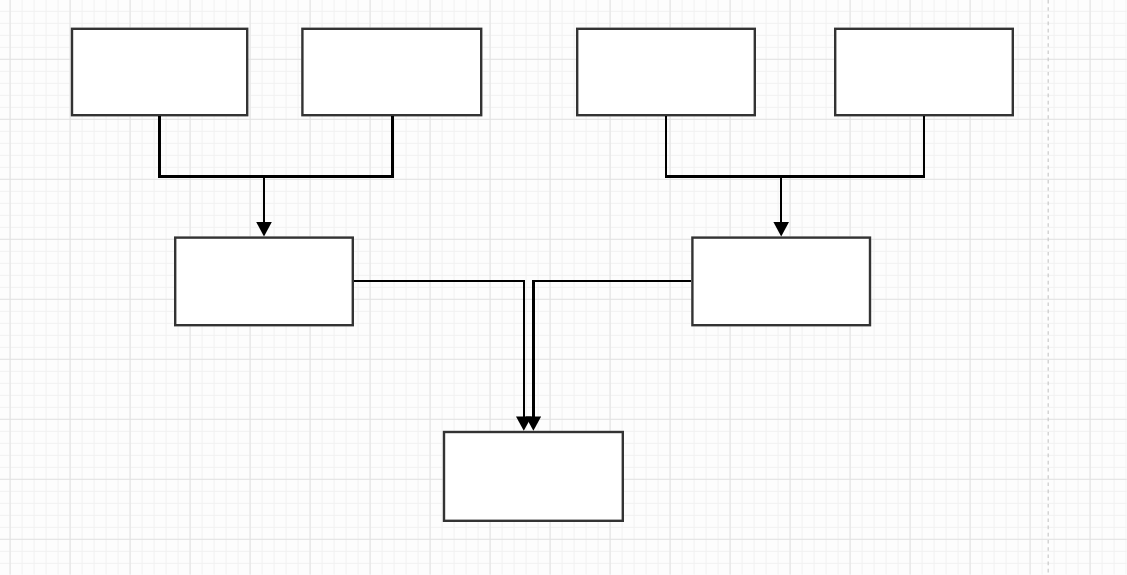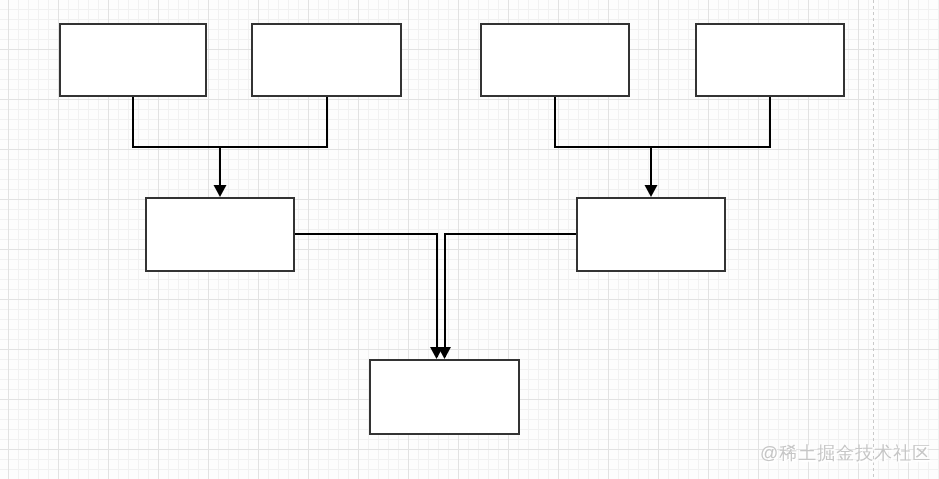--- a/index.html
+++ b/index.html
@@ -85,14 +85,13 @@
     </defs>
   <line x1="873.5" y1="0" x2="873.5" y2="479" stroke="#c9c9c9" stroke-width="1" stroke-dasharray="3 3"></line>
       <polyline points="133,97 133,147 327,147 327,97" fill="none" stroke="#000000" stroke-width="2" shape-rendering="crispEdges"></polyline>
       <polyline points="220,147 220,195" fill="none" stroke="#000000" stroke-width="2" shape-rendering="crispEdges" marker-end="url(#arrowhead)"></polyline>
       <polyline points="555,97 555,147 770,147 770,97" fill="none" stroke="#000000" stroke-width="2" shape-rendering="crispEdges"></polyline>
       <polyline points="651,147 651,195" fill="none" stroke="#000000" stroke-width="2" shape-rendering="crispEdges" marker-end="url(#arrowhead)"></polyline>
       <polyline points="295,234 436.5,234 436.5,357" fill="none" stroke="#000000" stroke-width="2" shape-rendering="crispEdges" marker-end="url(#arrowhead)"></polyline>
       <polyline points="576,234 444.5,234 444.5,357" fill="none" stroke="#000000" stroke-width="2" shape-rendering="crispEdges" marker-end="url(#arrowhead)"></polyline>
     </svg>
 
-  <div class="watermark">@稀土掘金技术社区</div>
 </div>
 
 </body></html>

